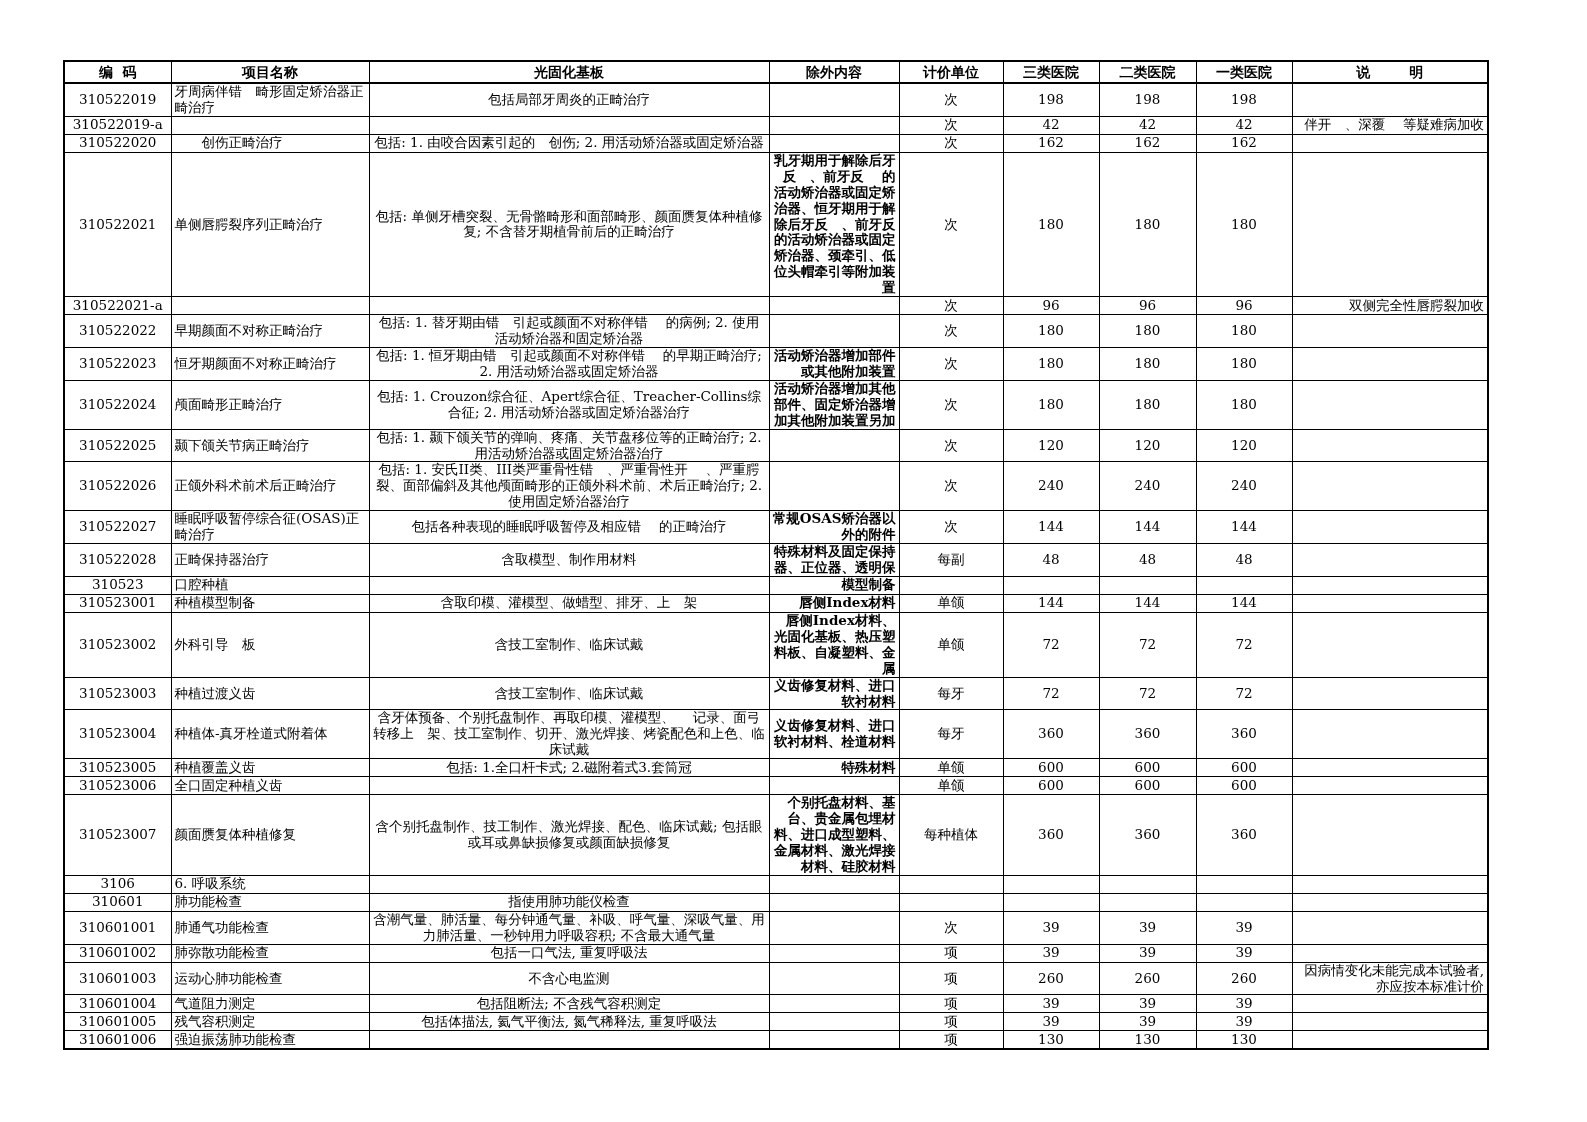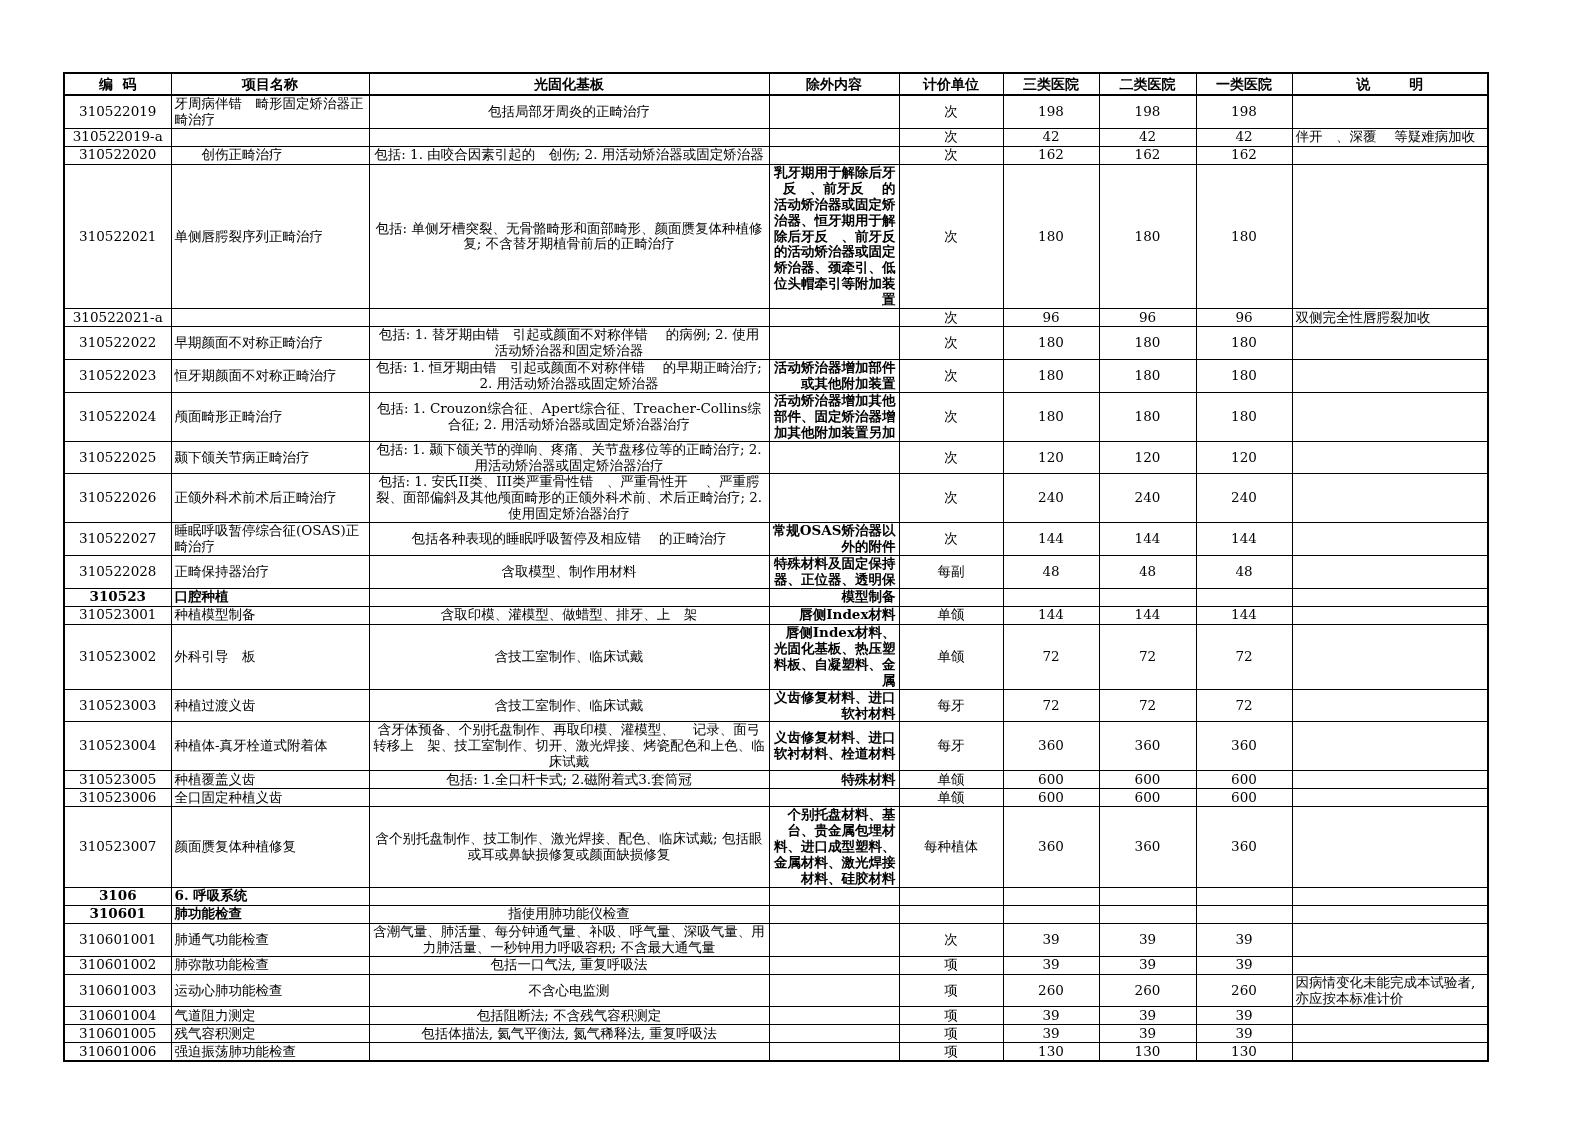--- a/index.html
+++ b/index.html
@@ -13,21 +13,21 @@
   .page {
     position: relative;
     width: 1587px;
     height: 1122px;
     background: #ffffff;
     overflow: hidden;
   }
   .price-table {
     position: absolute;
     left: 63px;
-    top: 72px;
+    top: 60px;
     width: 1424px;
     border-collapse: collapse;
     table-layout: fixed;
     border: 2px solid #000;
   }
   .price-table th, .price-table td {
     border: 1px solid #000;
     padding: 0px 3px;
     font-size: 13.5px;
     line-height: 1.18;
@@ -43,23 +43,23 @@
     text-align: center;
     height: 20px;
     border-bottom: 2px solid #000;
   }
   td.c-code   { text-align: center; }
   td.c-name   { text-align: left; }
   td.c-desc   { text-align: center; }
   td.c-excl   { text-align: right; font-weight: bold; }
   td.c-unit   { text-align: center; }
   td.c-price  { text-align: center; }
-  td.c-note   { text-align: left; }
+  td.c-note   { text-align: right; }
   tr.section td.c-code, tr.section td.c-name {
-    font-weight: bold;
+    font-weight: normal;
   }
   tr.r-normal td { height: 17px; }
 </style>
 </head>
 <body>
 
 <div class="page">
   <table class="price-table">
     <colgroup>
       <col style="width:107px">

